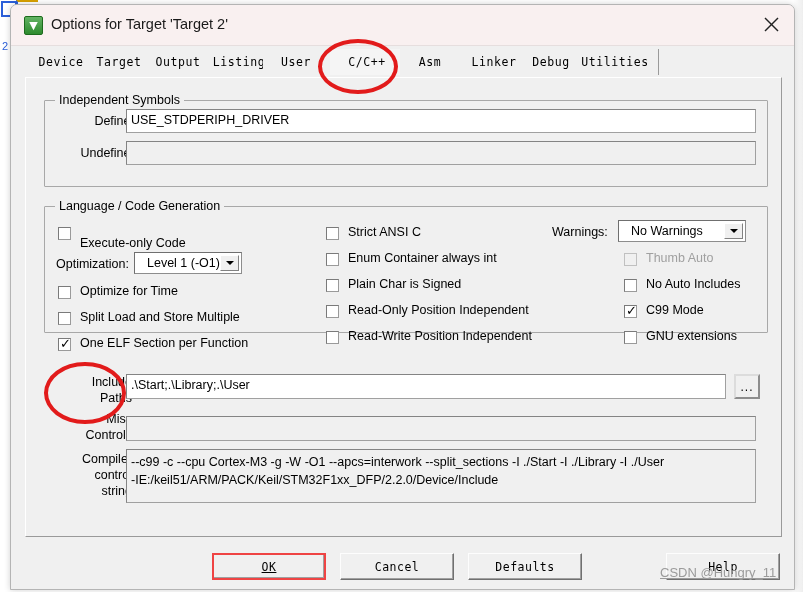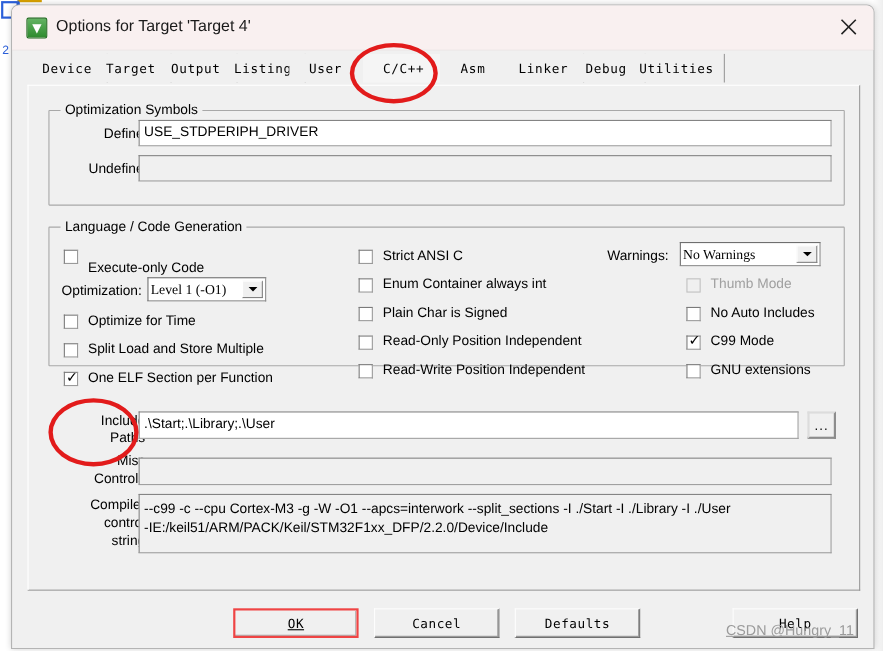--- a/index.html
+++ b/index.html
@@ -173,23 +173,23 @@
   
   .combo {
     position: absolute;
     background: #ffffff;
     border: 1px solid #8d8d8d;
     border-top-color: #6f6f6f;
     border-left-color: #6f6f6f;
     box-sizing: border-box;
     font-size: 12.5px;
     color: #000000;
-    font-family: Liberation Serif, serif;
+    font-family: Liberation Sans, sans-serif;
     display: flex; align-items: center;
-    padding-left: 2px;
+    padding-left: 12px;
   }
   .combo .arrowbox {
     position: absolute; right: 2px; top: 2px; bottom: 2px; width: 17px;
     background: #f0f0f0;
     border: 1px solid #ffffff;
     border-right-color: #828282; border-bottom-color: #828282;
     display: flex; align-items: center; justify-content: center;
   }
   .combo .arrowbox .caret {
     width: 0; height: 0;
@@ -262,21 +262,21 @@
   </div>
 
   <div class="edge-strip"></div>
 
   <div class="dialog">
 
     <div class="titlebar">
       <div class="title-icon">
         <span>▼</span>
       </div>
-      <div class="title-text">Options for Target 'Target 4'</div>
+      <div class="title-text">Options for Target 'Target 2'</div>
       <div class="close-btn">
         <svg width="17" height="17" viewBox="0 0 17 17">
           <line x1="2" y1="2" x2="15" y2="15" stroke="#222" stroke-width="1.4"></line>
           <line x1="15" y1="2" x2="2" y2="15" stroke="#222" stroke-width="1.4"></line>
         </svg>
       </div>
     </div>
 
     <div class="tabstrip">
       <div class="tab" style="left:0px;   width:58px;">Device</div>
@@ -287,21 +287,21 @@
       <div class="tab selected" style="left:305px; width:60px;text-align:center;">C/C++</div>
       <div class="tab nodiv" style="left:375px; width:46px;">Asm</div>
       <div class="tab" style="left:433px; width:58px;">Linker</div>
       <div class="tab" style="left:491px; width:56px;">Debug</div>
       <div class="tab" style="left:547px; width:72px;">Utilities</div>
     </div>
 
     <div class="panel">
 
       <div class="group" style="left:18px; top:22px; width:722px; height:85px;">
-        <div class="group-label">Optimization Symbols</div>
+        <div class="group-label">Independent Symbols</div>
       </div>
       <div class="lbl right" style="left:30px; top:36px; width:78px;">Define:</div>
       <div class="field" style="left:100px; top:31px; width:630px; height:24px;">USE_STDPERIPH_DRIVER</div>
       <div class="lbl right" style="left:22px; top:68px; width:86px;">Undefine:</div>
       <div class="field readonly" style="left:100px; top:63px; width:630px; height:24px;"></div>
 
       <div class="group" style="left:18px; top:128px; width:722px; height:125px;">
         <div class="group-label">Language / Code Generation</div>
       </div>
 
@@ -344,21 +344,21 @@
 
       <div class="lbl" style="left:526px; top:147px;">Warnings:</div>
       <div class="combo" style="left:592px; top:142px; width:128px; height:22px;">
         <span>No Warnings</span>
         <span class="arrowbox">
             <span class="caret"></span>
           </span>
       </div>
 
       <div class="cb disabled" style="left:598px; top:175px;"></div>
-      <div class="lbl dim" style="left:620px; top:173px;">Thumb Mode</div>
+      <div class="lbl dim" style="left:620px; top:173px;">Thumb Auto</div>
 
       <div class="cb" style="left:598px; top:201px;"></div>
       <div class="lbl" style="left:620px; top:199px;">No Auto Includes</div>
 
       <div class="cb" style="left:598px; top:227px;">
         <span class="tick">✓</span>
       </div>
       <div class="lbl" style="left:620px; top:225px;">C99 Mode</div>
 
       <div class="cb" style="left:598px; top:253px;"></div>

